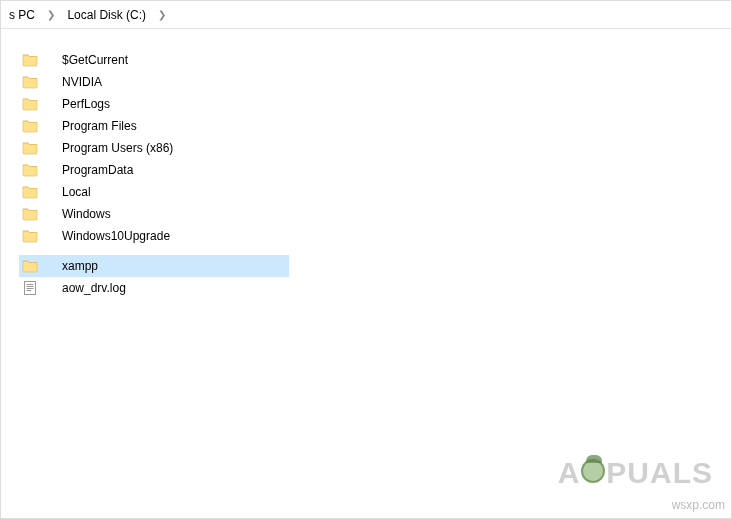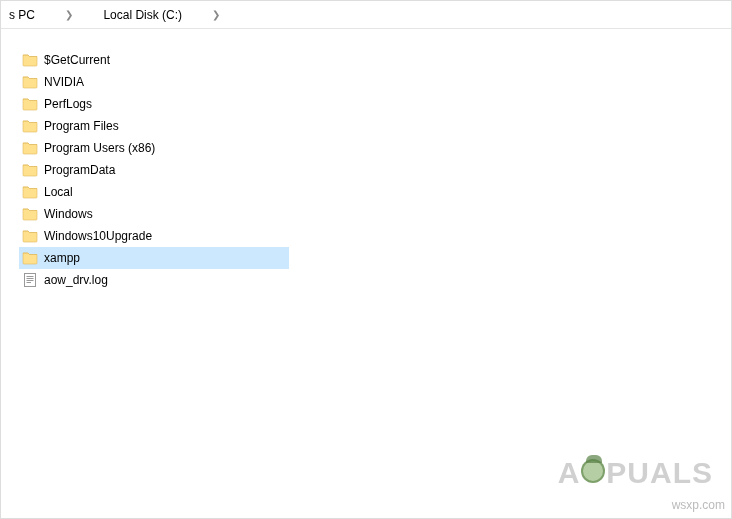--- a/index.html
+++ b/index.html
@@ -13,37 +13,37 @@
       overflow: hidden;
       position: relative;
       border: 1px solid #ddd;
     }
     .breadcrumb {
       display: flex;
       align-items: center;
       height: 28px;
       padding: 0 4px;
       border-bottom: 1px solid #e5e5e5;
-      gap: 22px;
+      gap: 4px;
     }
     .breadcrumb span { padding: 2px 4px; }
     .chevron { color: #888; font-size: 10px; user-select: none; padding: 0 2px; }
     .content {
       padding: 20px 12px 8px 18px;
     }
     .row {
       display: flex;
       align-items: center;
       height: 22px;
-      gap: 6px;
+      gap: 24px;
       padding: 0 3px;
       width: 270px;
       cursor: default;
     }
-    .row.selected { background: #cce8ff; }
+    .row.selected { background: #cce8ff; margin-top: 8px; }
     .icon-wrap { width: 16px; height: 16px; display: flex; align-items: center; justify-content: center; flex-shrink: 0; }
     .label { white-space: nowrap; }
     .watermark {
       position: absolute;
       right: 18px;
       bottom: 28px;
       font-size: 30px;
       font-weight: 700;
       letter-spacing: 1px;
       color: rgba(120,120,120,0.35);

